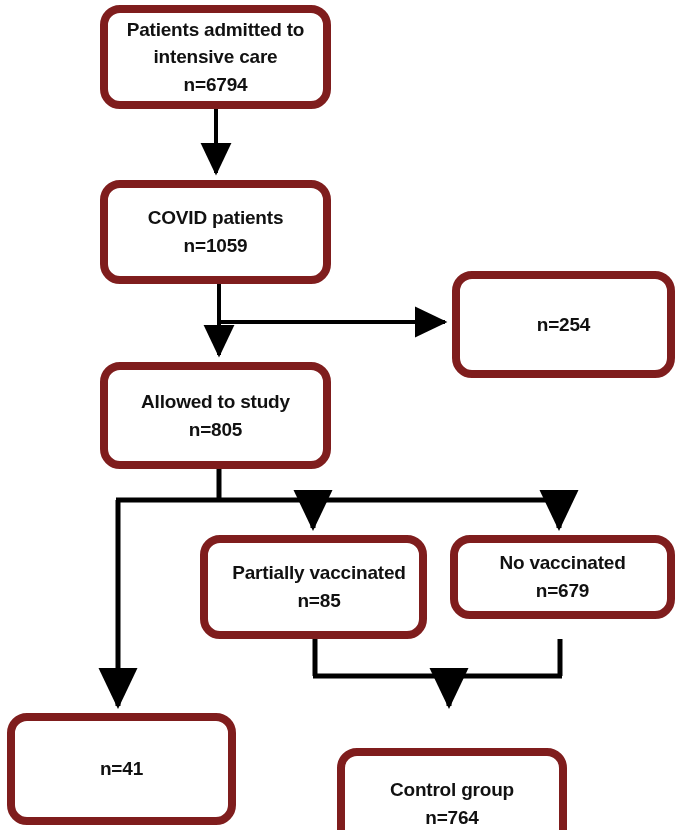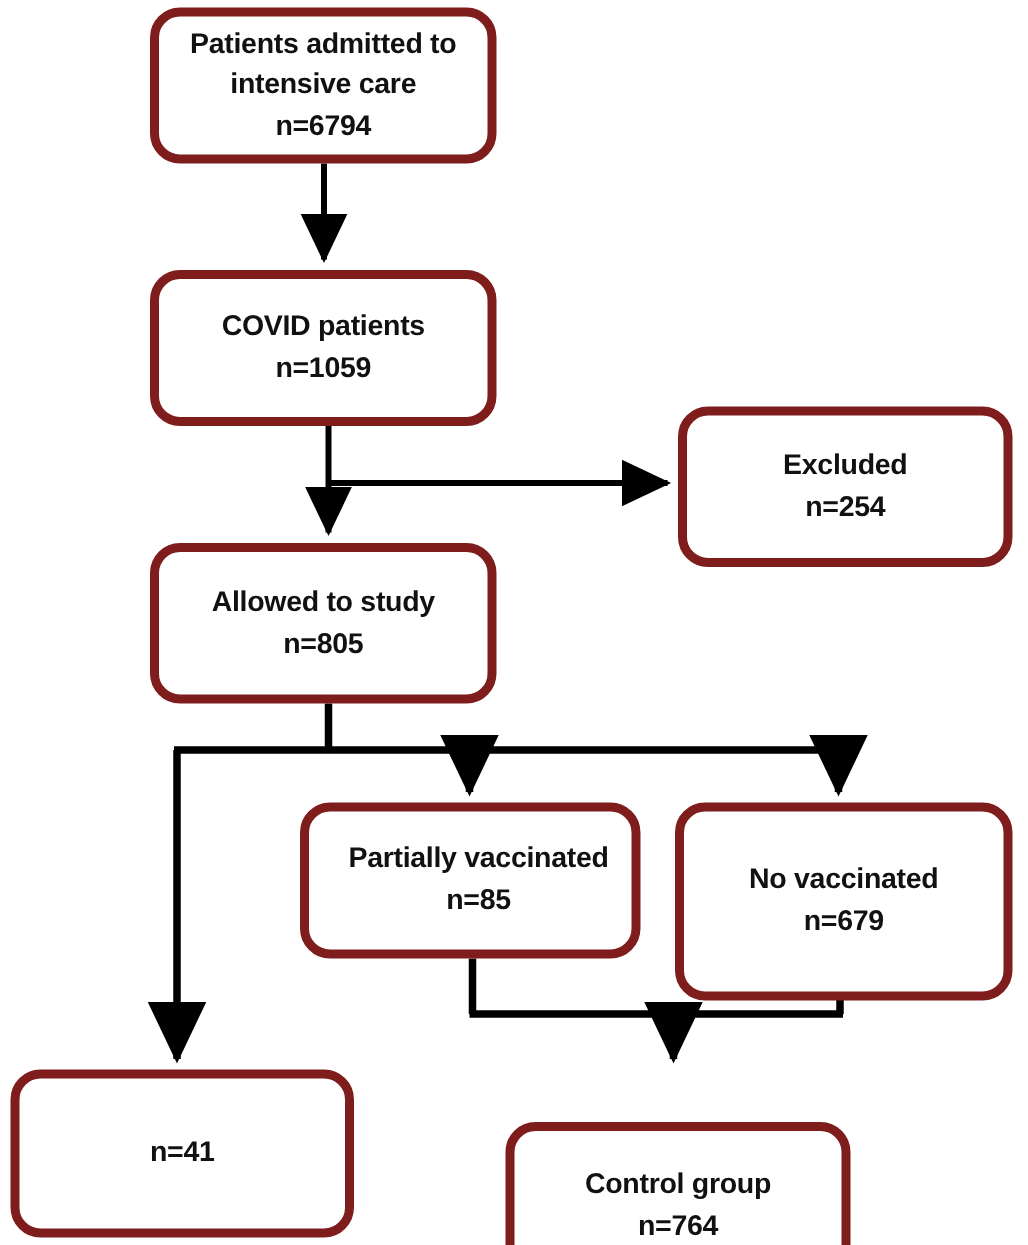--- a/index.html
+++ b/index.html
@@ -20,21 +20,21 @@
   #connector-layer {
     position: absolute;
     left: 0;
     top: 0;
     width: 685px;
     height: 830px;
   }
   .node-box {
     position: absolute;
     box-sizing: border-box;
-    border: 6px solid #7f1d1d;
+    border: 8px solid #7f1d1d;
     border-radius: 20px;
     background: #ffffff;
     display: flex;
     flex-direction: column;
     align-items: center;
     justify-content: center;
     text-align: center;
     z-index: 2;
   }
   .node-line {
@@ -47,21 +47,21 @@
   }
   .node-line.count {
     font-weight: bold;
   }
   
   #node-admitted   { left: 100px; top: 5px;   width: 231px; height: 104px; }
   #node-covid      { left: 100px; top: 180px; width: 231px; height: 104px; text-align: right; }
   #node-excluded   { left: 452px; top: 271px; width: 223px; height: 107px; }
   #node-allowed    { left: 100px; top: 362px; width: 231px; height: 107px; }
   #node-partially  { left: 200px; top: 535px; width: 227px; height: 104px; padding-left: 11px; }
-  #node-novacc     { left: 450px; top: 535px; width: 225px; height: 132px; }
+  #node-novacc     { left: 450px; top: 535px; width: 225px; height: 84px; }
   #node-fully      { left: 7px;   top: 713px; width: 229px; height: 112px; }
   #node-control    { left: 337px; top: 748px; width: 230px; height: 112px; }
 </style>
 </head>
 <body>
 
 <div id="flowchart-root">
 
   <svg id="connector-layer" viewBox="0 0 685 830" width="685" height="830" xmlns="http://www.w3.org/2000/svg">
     <defs>
@@ -99,21 +99,20 @@
     <div class="node-line">intensive care</div>
     <div class="node-line count">n=6794</div>
   </div>
 
   <div class="node-box" id="node-covid">
     <div class="node-line">COVID patients</div>
     <div class="node-line count">n=1059</div>
   </div>
 
   <div class="node-box" id="node-excluded">
-    <div class="node-line">Excluded</div>
     <div class="node-line count">n=254</div>
   </div>
 
   <div class="node-box" id="node-allowed">
     <div class="node-line">Allowed to study</div>
     <div class="node-line count">n=805</div>
   </div>
 
   <div class="node-box" id="node-partially">
     <div class="node-line">Partially vaccinated</div>

